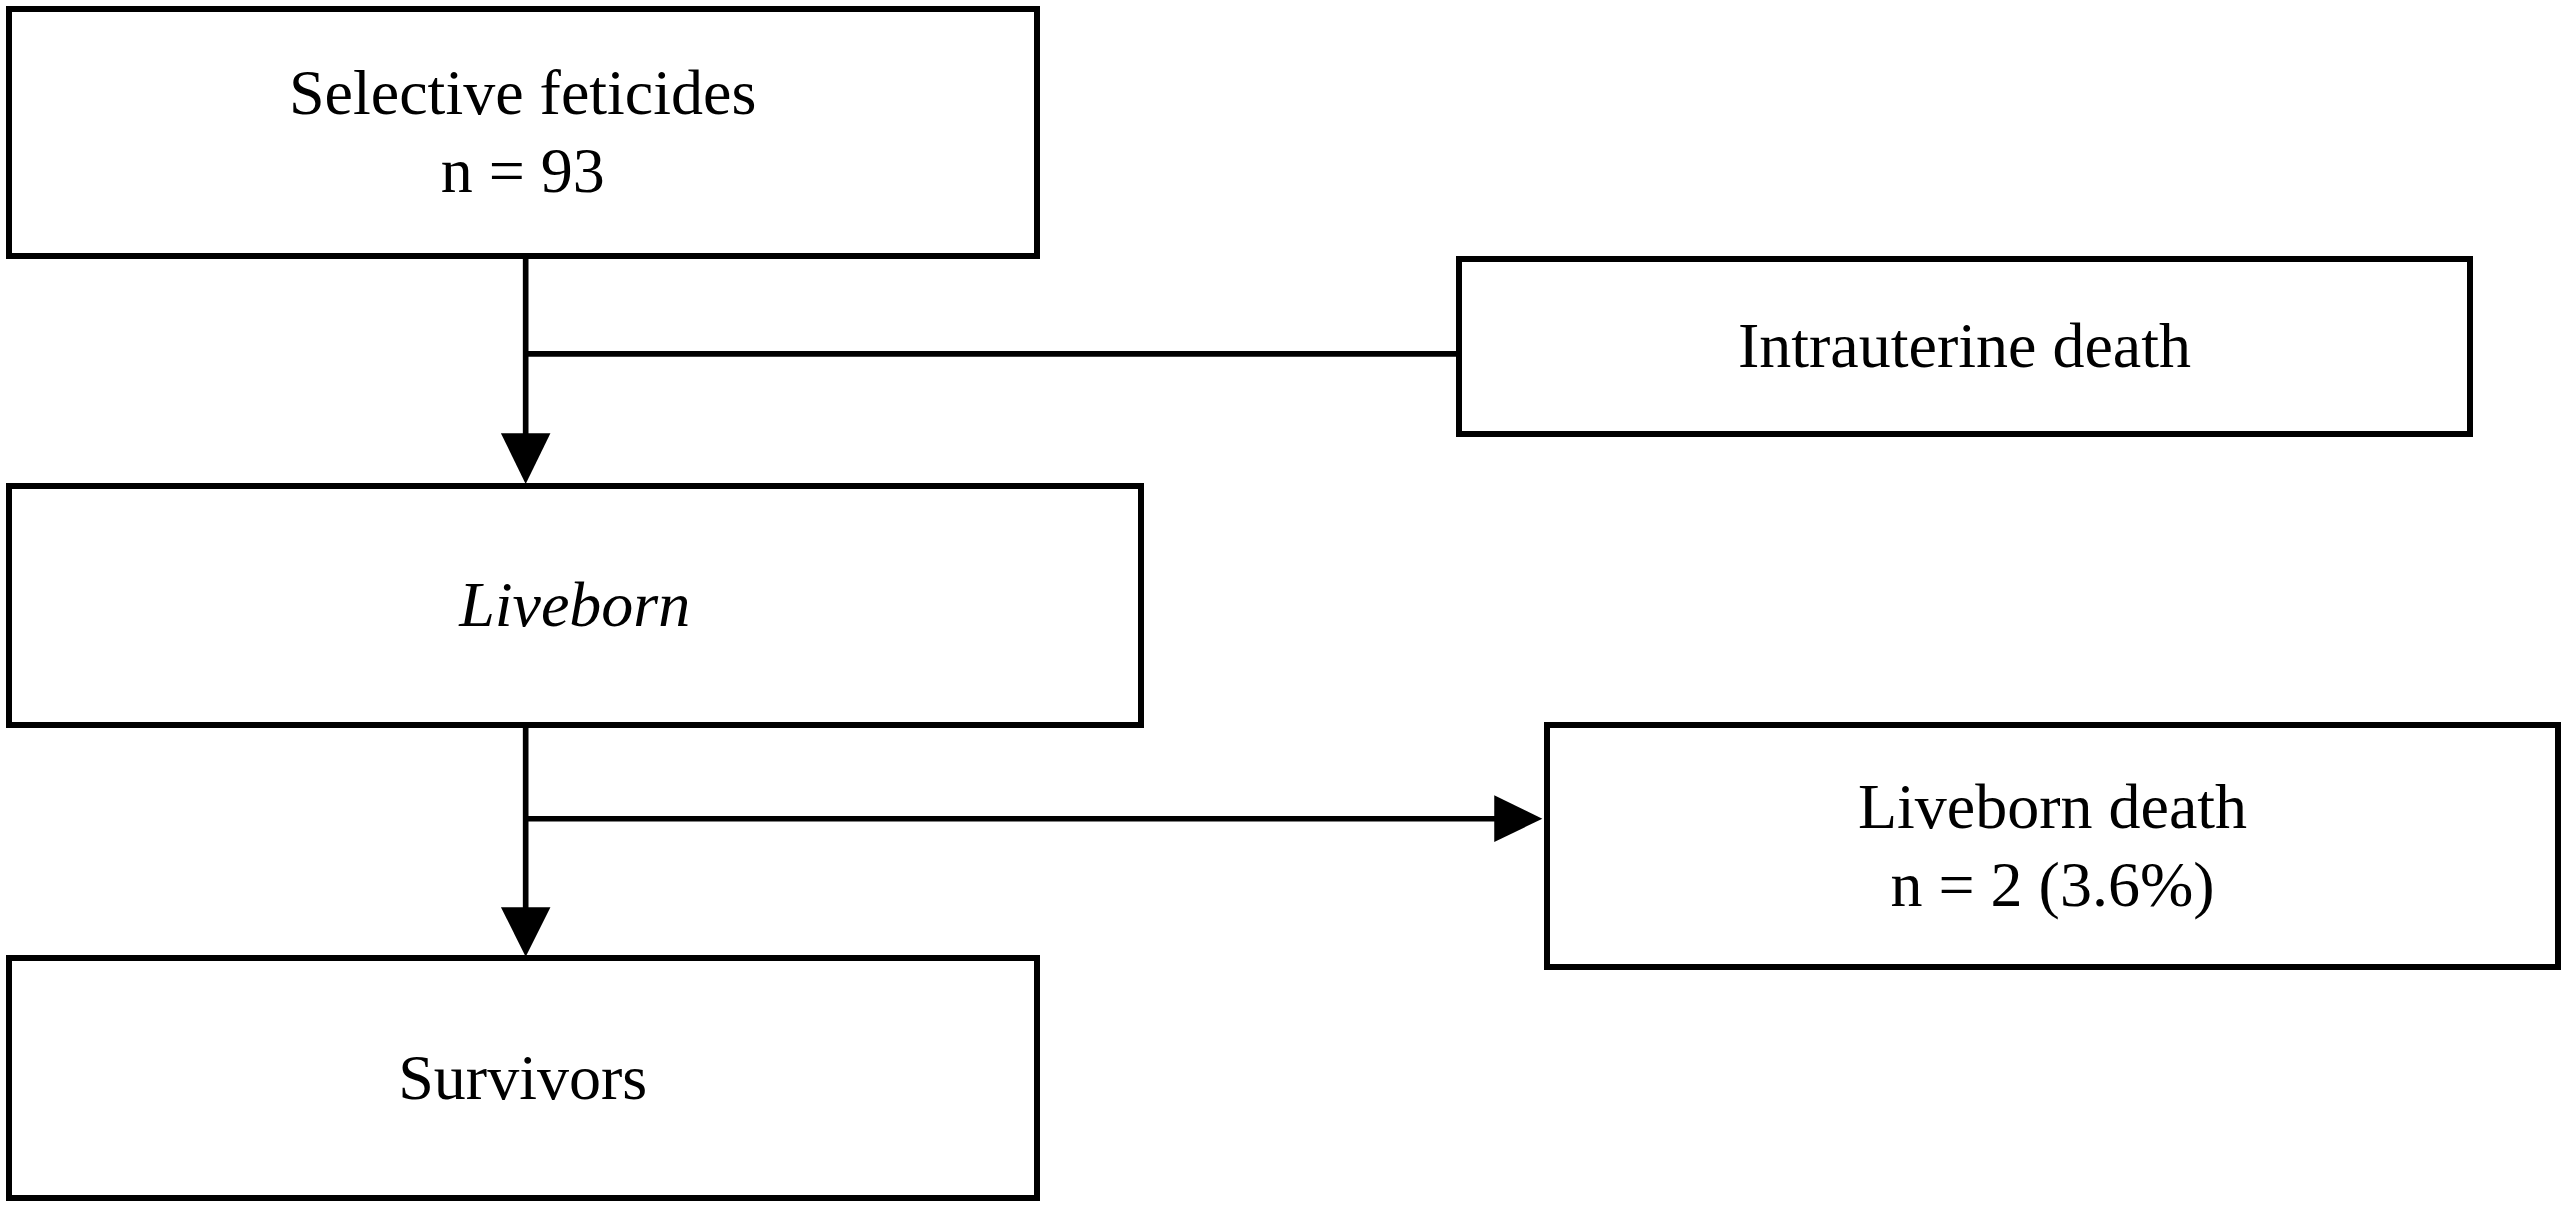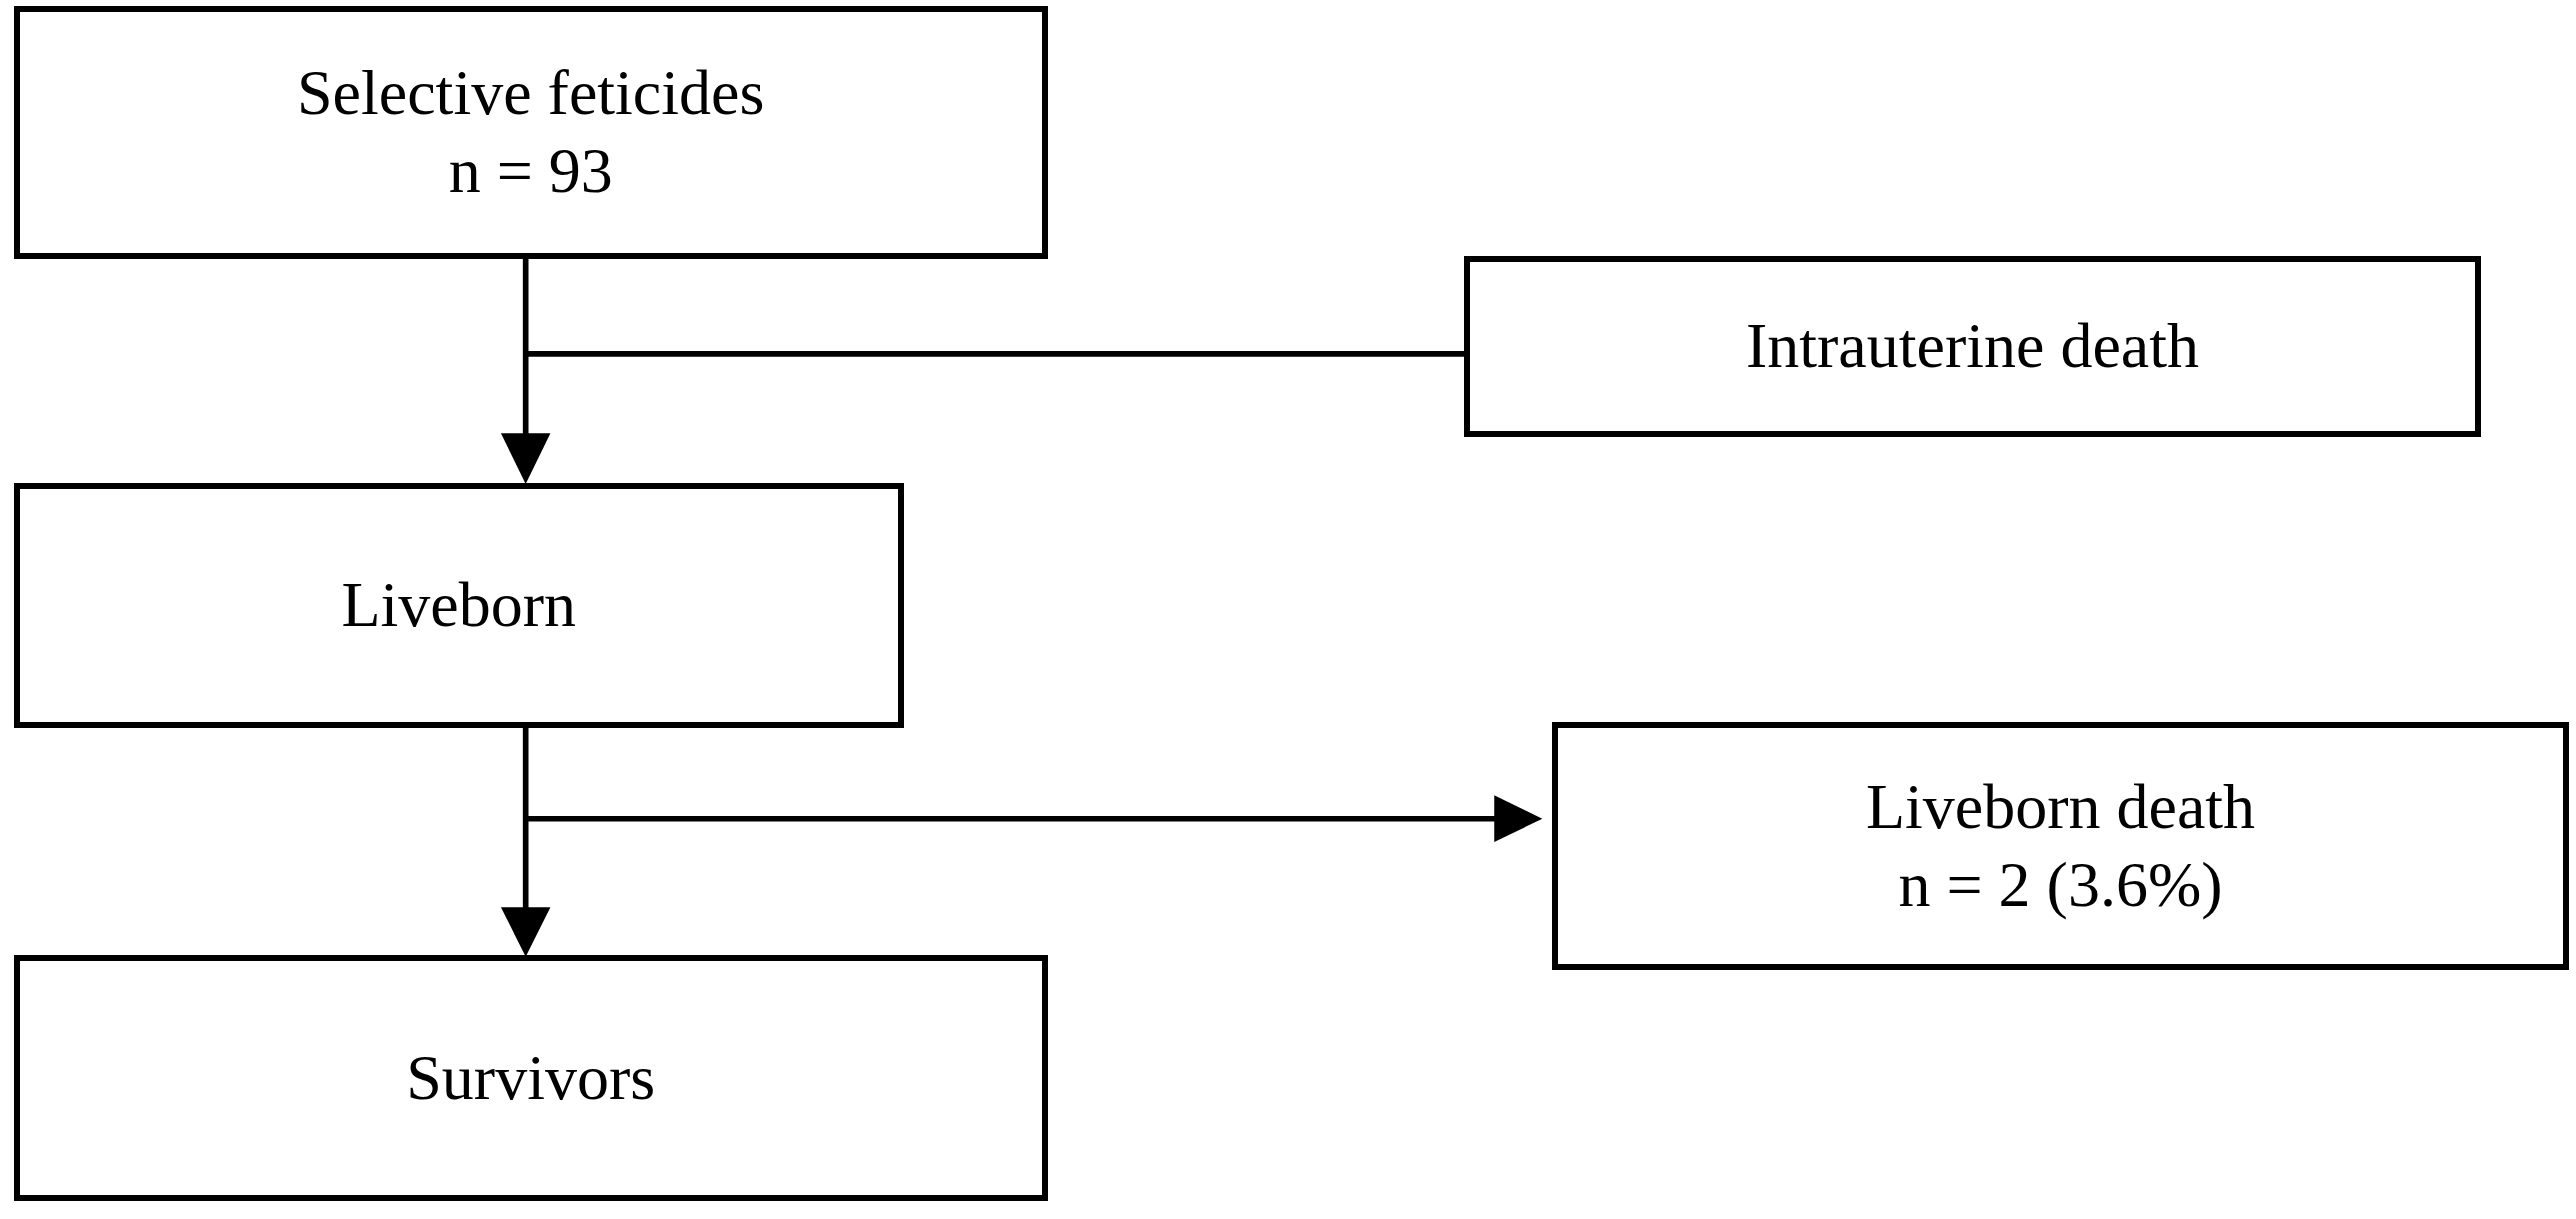--- a/index.html
+++ b/index.html
@@ -28,29 +28,28 @@
     box-sizing: border-box;
     border: 6.4px solid #000000;
     background: #ffffff;
     display: flex;
     flex-direction: column;
     align-items: center;
     justify-content: center;
     text-align: center;
     font-size: 64px;
     line-height: 1.22;
-    margin-left: 8px;
   }
   .node .title, .node .count {
     display: block;
     white-space: nowrap;
   }
   
   .node-selective { left: 5.7px;    top: 5.7px;    width: 1034px; height: 253px; }
-  .node-liveborn  { left: 5.7px;    top: 483px;  width: 890px; height: 245px; }
+  .node-liveborn  { left: 5.7px;    top: 483px;  width: 1138px; height: 245px; font-style: italic; }
   .node-survivors { left: 5.7px;    top: 955px; width: 1034px; height: 246px; }
   
   .node-intrauterine { left: 1456px; top: 256px;  width: 1017px; height: 181px; }
   .node-neonatal     { left: 1544px; top: 722px; width: 1017px; height: 248px; }
 </style>
 </head>
 <body>
 
 <div class="canvas">
 

